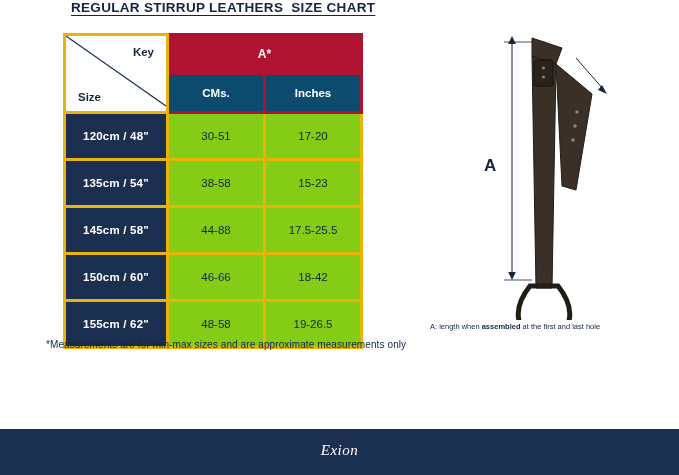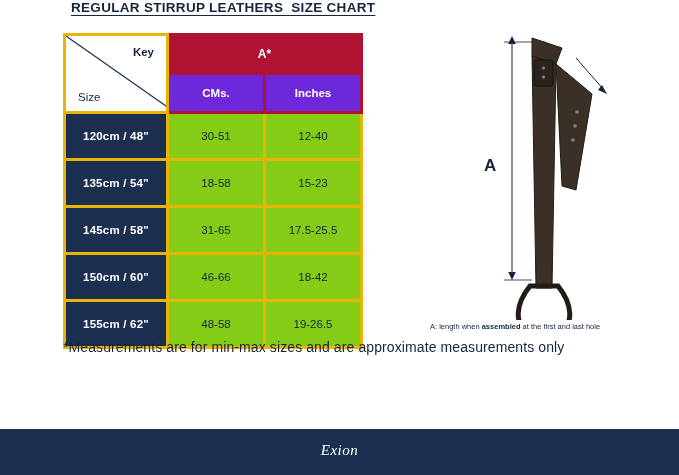--- a/index.html
+++ b/index.html
@@ -67,34 +67,34 @@
     top: 10px;
     font-size: 11.5px;
     font-weight: bold;
     color: #15253f;
   }
   .corner-cell .size-lbl {
     position: absolute;
     left: 12px;
     bottom: 8px;
     font-size: 11.5px;
-    font-weight: normal;
+    font-weight: bold;
     color: #15253f;
   }
 
   .a-head {
     background: #b01331;
     color: #ffffff;
     font-size: 12px;
     font-weight: bold;
     height: 36px;
     border-color: #b01331 !important;
   }
   .unit-head {
-    background: #6d28d9;
+    background: #0c4a6e;
     color: #ffffff;
     font-size: 11.5px;
     font-weight: bold;
     height: 36px;
     border-color: #b01331 !important;
   }
   .unit-head.left-div { border-left: 1px solid #ffffff !important; }
 
   .row-label {
     background: #1b3050;
@@ -107,23 +107,23 @@
   .row-val {
     background: #84cc16;
     color: #15253f;
     font-size: 11.5px;
     height: 44px;
   }
 
   
   #footnote {
     position: absolute;
-    left: 63px;
+    left: 46px;
     top: 339px;
-    font-size: 14px;
+    font-size: 10px;
     color: #15253f;
     letter-spacing: 0.1px;
   }
 
   
   #diagram {
     position: absolute;
     left: 470px;
     top: 30px;
     width: 185px;
@@ -191,30 +191,30 @@
       <td class="a-head" colspan="2">A*</td>
     </tr>
     <tr>
       <td class="unit-head">CMs.</td>
       <td class="unit-head left-div">Inches</td>
     </tr>
 
     <tr>
       <td class="row-label">120cm / 48"</td>
       <td class="row-val">30-51</td>
-      <td class="row-val">12-40</td>
+      <td class="row-val">17-20</td>
     </tr>
     <tr>
       <td class="row-label">135cm / 54”</td>
-      <td class="row-val">18-58</td>
+      <td class="row-val">38-58</td>
       <td class="row-val">15-23</td>
     </tr>
     <tr>
       <td class="row-label">145cm / 58"</td>
-      <td class="row-val">31-65</td>
+      <td class="row-val">44-88</td>
       <td class="row-val">17.5-25.5</td>
     </tr>
     <tr>
       <td class="row-label">150cm / 60"</td>
       <td class="row-val">46-66</td>
       <td class="row-val">18-42</td>
     </tr>
     <tr>
       <td class="row-label">155cm / 62"</td>
       <td class="row-val">48-58</td>

